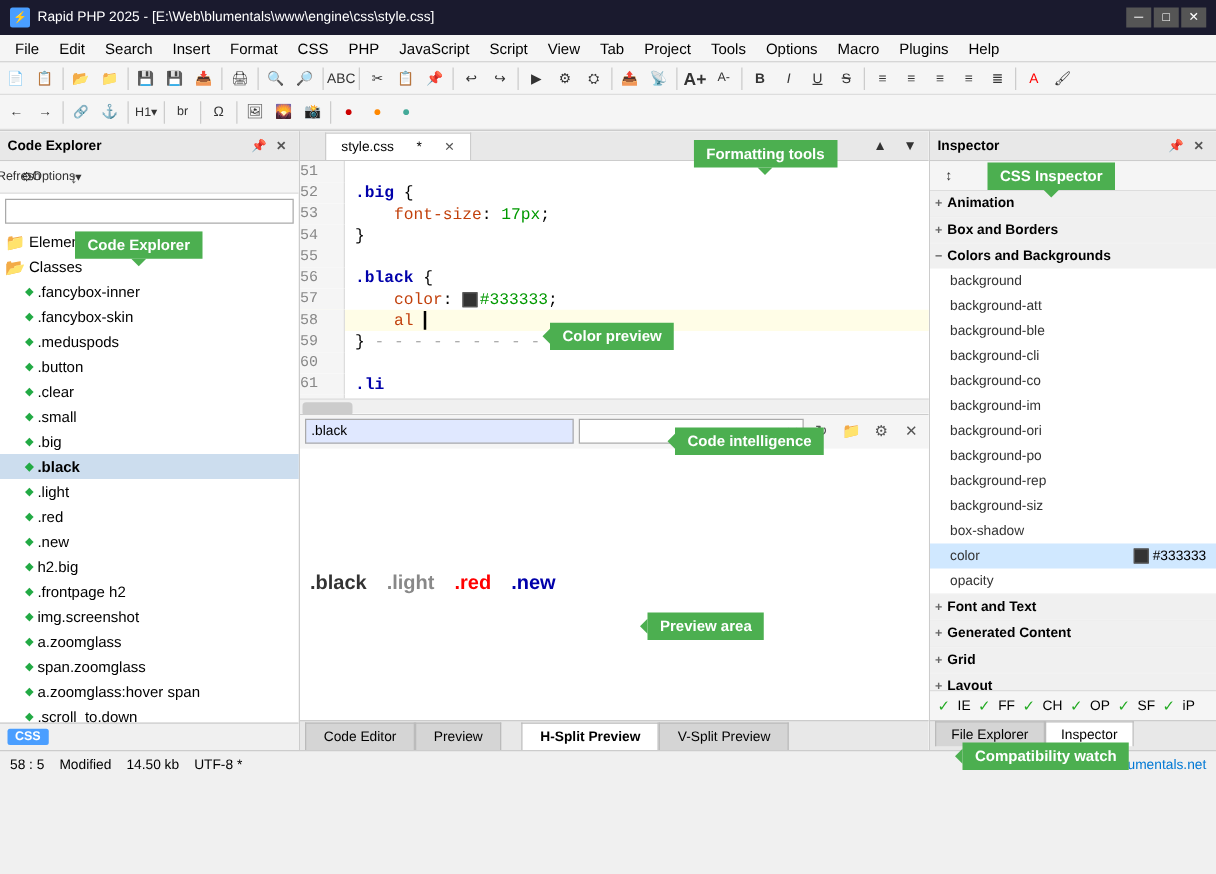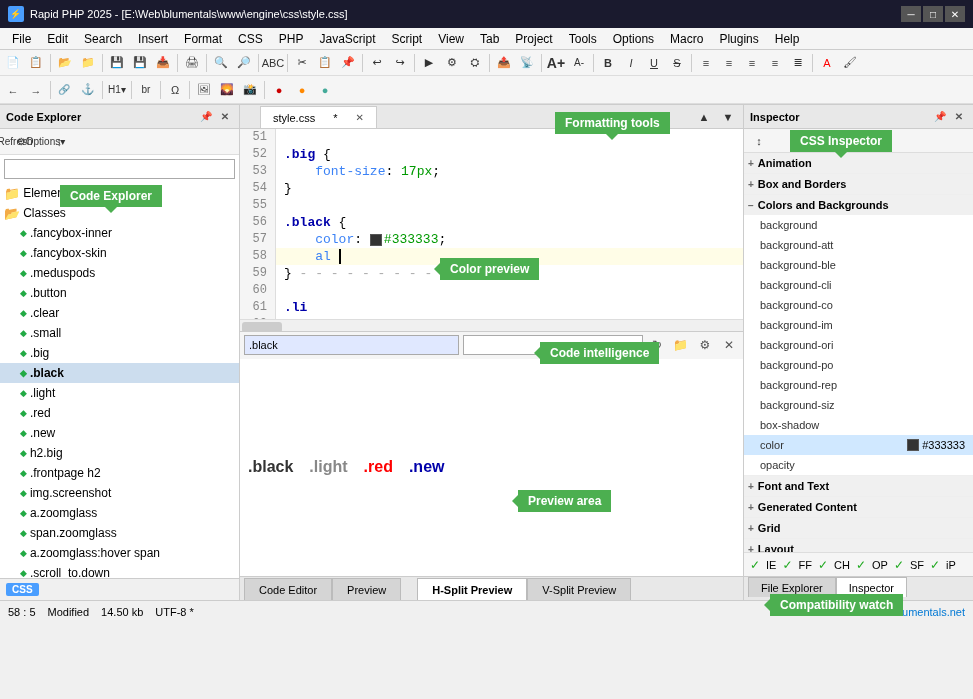--- a/index.html
+++ b/index.html
@@ -206,36 +206,36 @@
       width: 100%;
       font-family: 'Courier New', monospace;
       font-size: 13px;
     }
     .code-line {
       display: table-row;
     }
     .line-num {
       display: table-cell;
       width: 36px;
-      text-align: right;
+      text-align: left;
       padding-right: 8px;
       color: #888;
       font-size: 12px;
       background: #f5f5f5;
       border-right: 1px solid #ddd;
       user-select: none;
       vertical-align: top;
       padding-top: 1px;
     }
     .line-content {
       display: table-cell;
       padding: 1px 8px;
       white-space: pre;
     }
-    .prop { color: #3b82f6; }
+    .prop { color: #c2410c; }
     .val { color: #009900; }
     .sel { color: #0000aa; font-weight: bold; }
     .color-box {
       display: inline-block;
       width: 12px; height: 12px;
       background: #333333;
       border: 1px solid #555;
       vertical-align: middle;
       margin-right: 2px;
     }

